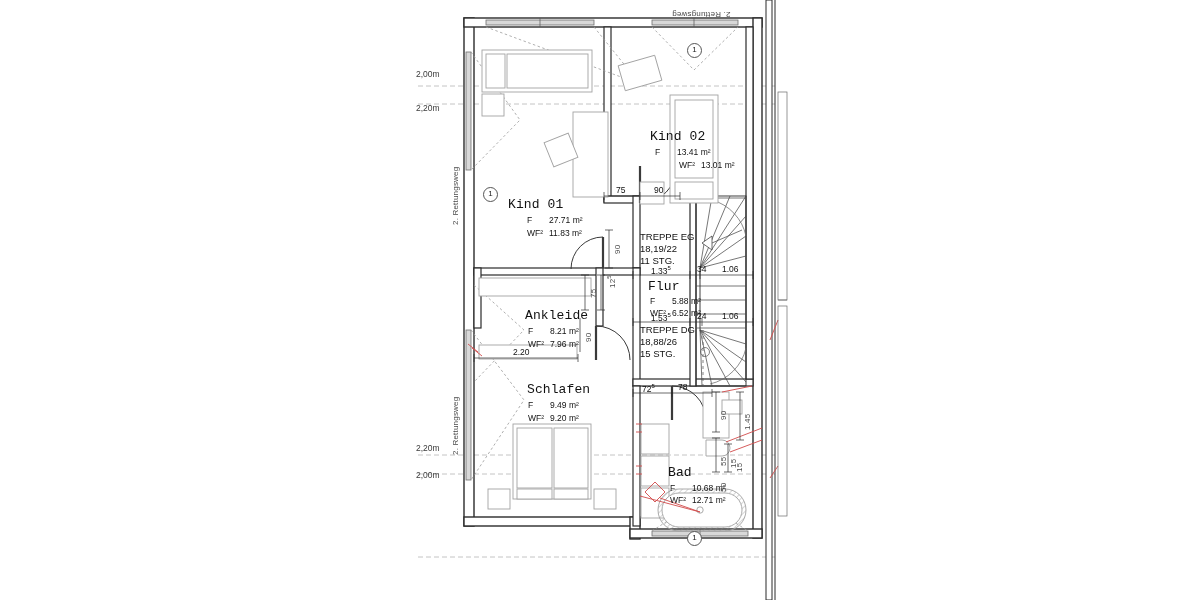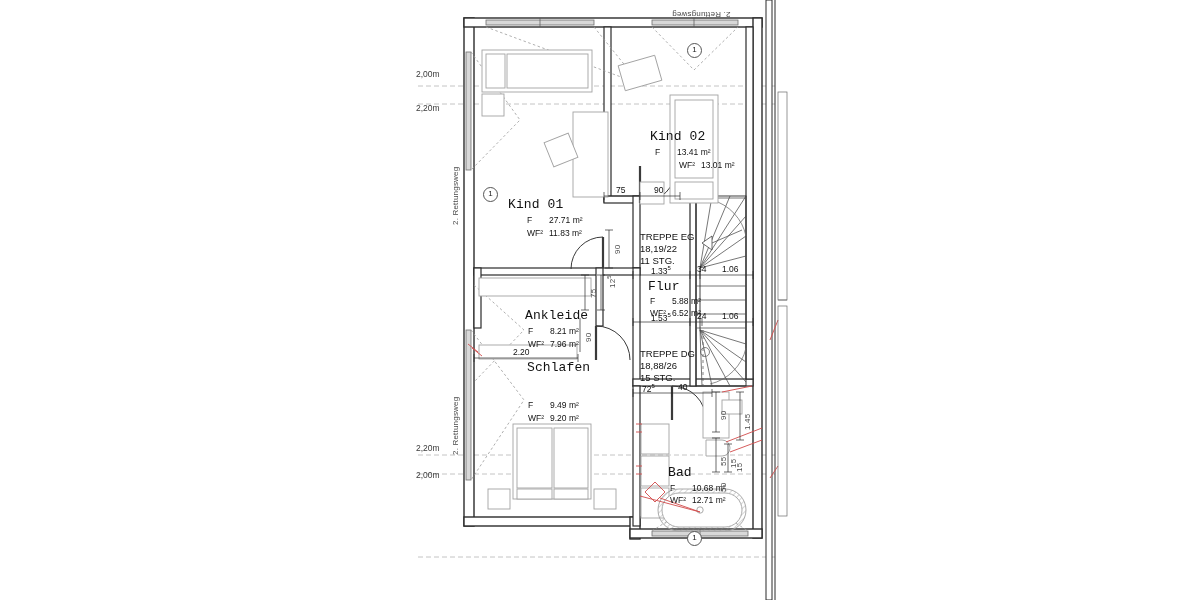--- a/index.html
+++ b/index.html
@@ -309,21 +309,21 @@
   </div>
 
   <div class="lbl room-name" style="left:525px;top:309px">Ankleide</div>
   <div class="lbl room-area" style="left:528px;top:327px">
     <span class="k">F</span><span>8.21 m²</span>
   </div>
   <div class="lbl room-area" style="left:528px;top:340px">
     <span class="k">WF²</span><span>7.96 m²</span>
   </div>
 
-  <div class="lbl room-name" style="left:527px;top:361px">Schlafen</div>
+  <div class="lbl room-name" style="left:527px;top:383px">Schlafen</div>
   <div class="lbl room-area" style="left:528px;top:401px">
     <span class="k">F</span><span>9.49 m²</span>
   </div>
   <div class="lbl room-area" style="left:528px;top:414px">
     <span class="k">WF²</span><span>9.20 m²</span>
   </div>
 
   <div class="lbl room-name" style="left:648px;top:280px">Flur</div>
   <div class="lbl room-area" style="left:650px;top:297px">
     <span class="k">F</span><span>5.88 m²</span>
@@ -339,21 +339,21 @@
   <div class="lbl room-area" style="left:670px;top:496px">
     <span class="k">WF²</span><span>12.71 m²</span>
   </div>
 
   <div class="lbl stair-txt" style="left:640px;top:231px">
     <div>TREPPE EG</div>
     <div>18,19/22</div>
     <div>11 STG.</div>
   </div>
 
-  <div class="lbl stair-txt" style="left:640px;top:348px">
+  <div class="lbl stair-txt" style="left:640px;top:324px">
     <div>TREPPE DG</div>
     <div>18,88/26</div>
     <div>15 STG.</div>
   </div>
 
   <div class="lbl dim" style="left:616px;top:186px">75</div>
   <div class="lbl dim" style="left:654px;top:186px">90</div>
 
   <div class="lbl dim" style="left:651px;top:265px">
     <span>1.33</span><span class="dim-sup">5</span>
@@ -372,21 +372,21 @@
   <div class="lbl dim vrot" style="left:614px;top:254px">90</div>
   <div class="lbl dim vrot" style="left:606px;top:288px">
     <span>12</span><span class="dim-sup">5</span>
   </div>
   <div class="lbl dim vrot" style="left:590px;top:298px">75</div>
   <div class="lbl dim vrot" style="left:585px;top:342px">90</div>
 
   <div class="lbl dim" style="left:642px;top:383px">
     <span>72</span><span class="dim-sup">5</span>
   </div>
-  <div class="lbl dim" style="left:678px;top:383px">40</div>
+  <div class="lbl dim" style="left:678px;top:383px">78</div>
 
   <div class="lbl dim vrot" style="left:720px;top:420px">90</div>
   <div class="lbl dim vrot" style="left:744px;top:430px">1.45</div>
   <div class="lbl dim vrot" style="left:720px;top:466px">55</div>
   <div class="lbl dim vrot" style="left:730px;top:468px">15</div>
   <div class="lbl dim vrot" style="left:720px;top:492px">50</div>
   <div class="lbl dim vrot" style="left:736px;top:472px">15</div>
 
   <div class="lbl edge-lbl" style="left:416px;top:70px">2,00m</div>
   <div class="lbl edge-lbl" style="left:416px;top:104px">2,20m</div>

